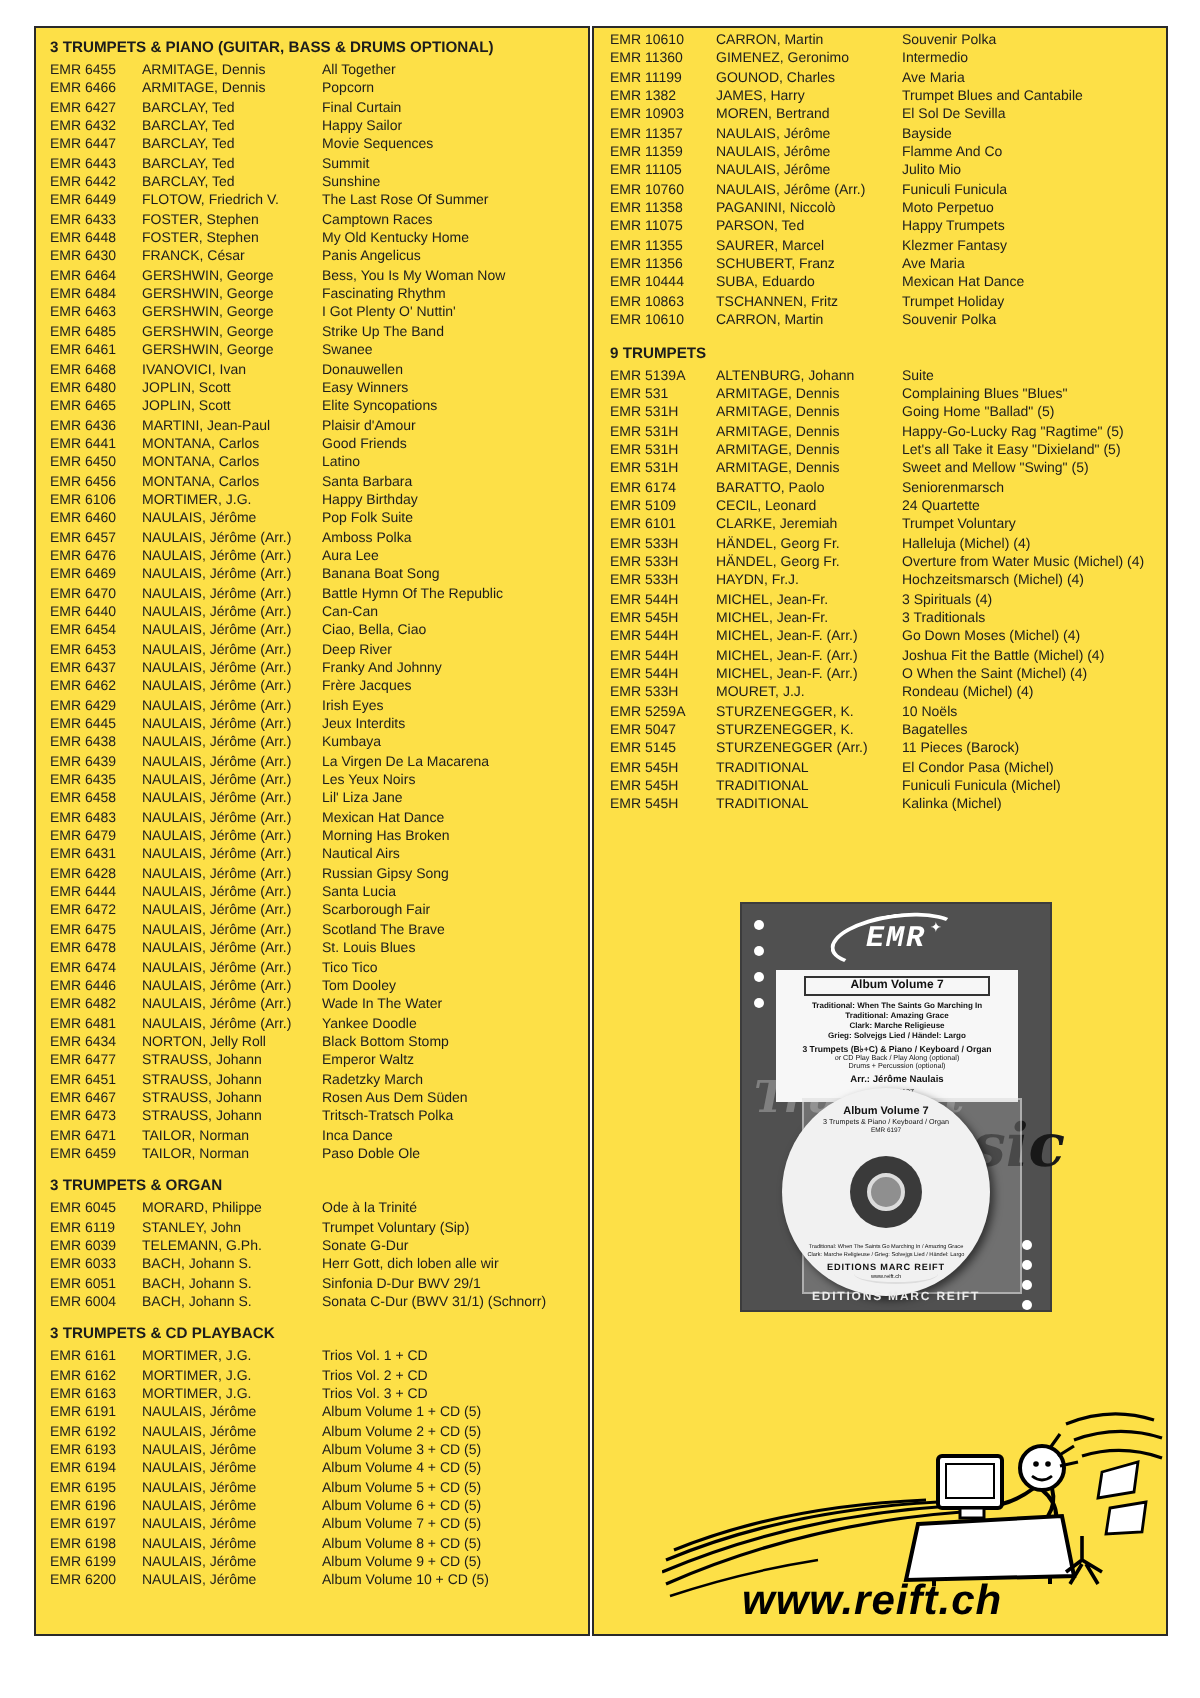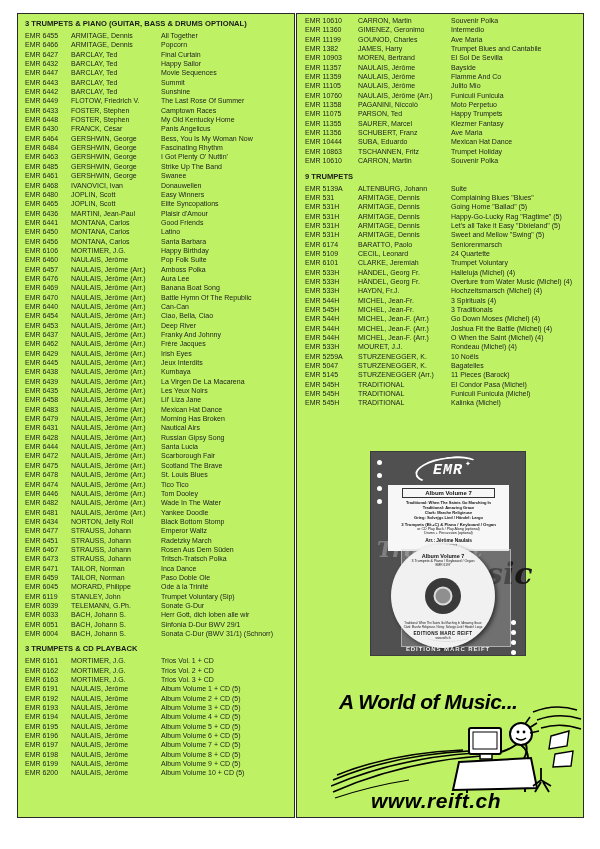--- a/index.html
+++ b/index.html
@@ -1,21 +1,21 @@
 <!DOCTYPE html>
 <html><head>
 <meta charset="utf-8">
 <style>
   html,body{margin:0;padding:0;}
   body{
     width:600px;height:849px;position:relative;background:#ffffff;
     font-family:"Liberation Sans", sans-serif;color:#1c1c1c;
     -webkit-font-smoothing:antialiased;overflow:hidden;
   }
-  .col-box{position:absolute;top:13px;height:805px;border:1px solid #2a2a2a;background:#bef264;box-sizing:border-box;}
+  .col-box{position:absolute;top:13px;height:805px;border:1px solid #2a2a2a;background:#fde047;box-sizing:border-box;}
   #left-box{left:17px;width:278px;padding:2px 0 0 7px;}
   #right-box{left:296px;width:288px;padding:2px 0 0 8px;}
   .section-title{font-size:7.6px;font-weight:bold;margin:6px 0 3px 0;white-space:nowrap;}
   .section:first-child .section-title{margin-top:3px;}
   .rows{display:block;}
   .row{display:flex;line-height:9.35px;font-size:7px;white-space:nowrap;}
   .c-code{width:46px;flex:none;}
   .c-comp{width:90px;flex:none;}
   .c-title{flex:1;}
   #right-box .c-code{width:53px;}
@@ -418,20 +418,21 @@
         </div>
 
         <div class="row">
           <span class="c-code">EMR 6459</span>
           <span class="c-comp">TAILOR, Norman</span>
           <span class="c-title">Paso Doble Ole</span>
         </div>
       </div>
   </div>
   <div class="section">
+    <div class="section-title">3 TRUMPETS &amp; ORGAN</div>
     <div class="rows">
 
         <div class="row">
           <span class="c-code">EMR 6045</span>
           <span class="c-comp">MORARD, Philippe</span>
           <span class="c-title">Ode à la Trinité</span>
         </div>
 
         <div class="row">
           <span class="c-code">EMR 6119</span>
@@ -852,21 +853,20 @@
       </div>
       <div class="disc-pub">EDITIONS MARC REIFT</div>
       <div class="disc-url">www.reift.ch</div>
     </div>
 
     <div class="album-arrow"></div>
     <div class="album-pub">EDITIONS MARC REIFT</div>
   </div>
 
   <div class="ad">
-    <div class="ad-headline">A World of Music...</div>
     <svg class="ad-swoosh" viewBox="0 0 160 52">
       <path d="M2,44 Q70,14 150,8" fill="none" stroke="#000" stroke-width="1.6"></path>
       <path d="M0,38 Q66,10 144,5" fill="none" stroke="#000" stroke-width="1.6"></path>
       <path d="M2,32 Q62,7 138,3" fill="none" stroke="#000" stroke-width="1.6"></path>
       <path d="M6,27 Q60,5 132,2" fill="none" stroke="#000" stroke-width="1.6"></path>
       <path d="M4,50 Q40,38 78,32" fill="none" stroke="#000" stroke-width="1.2"></path>
     </svg>
     <svg class="ad-art" viewBox="0 0 152 88">
 
       <path d="M100,6 q22,-9 44,-2" fill="none" stroke="#000" stroke-width="1.6"></path>

